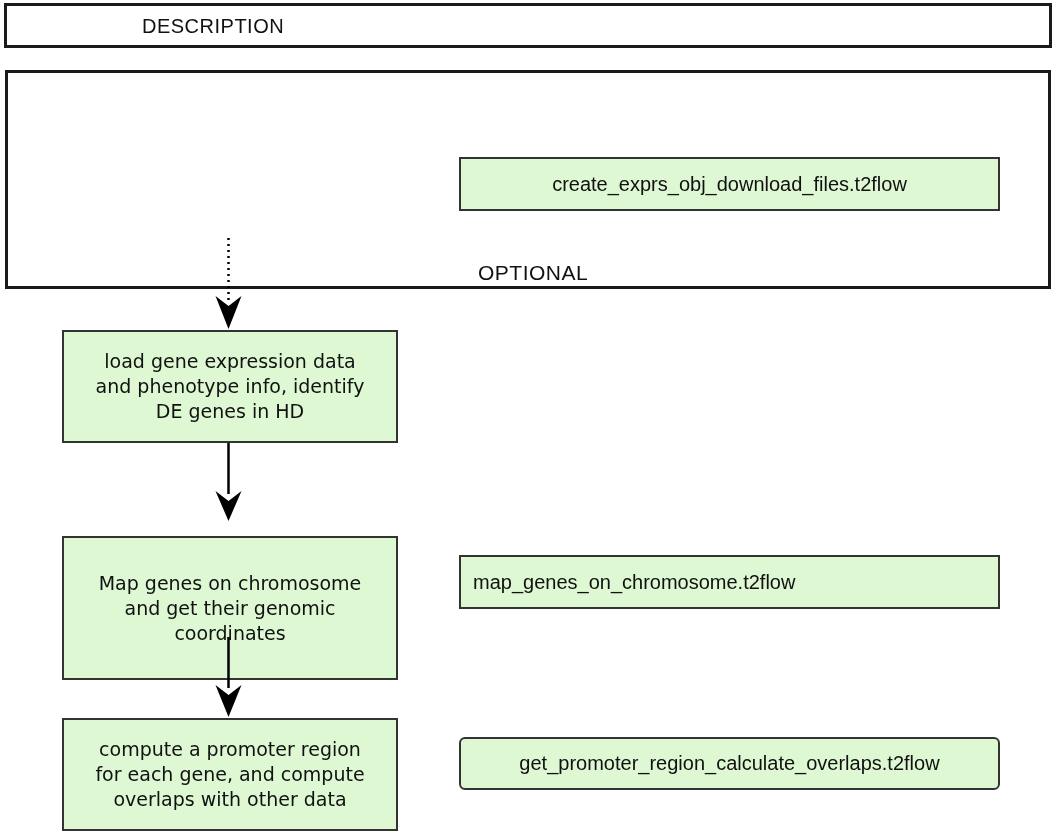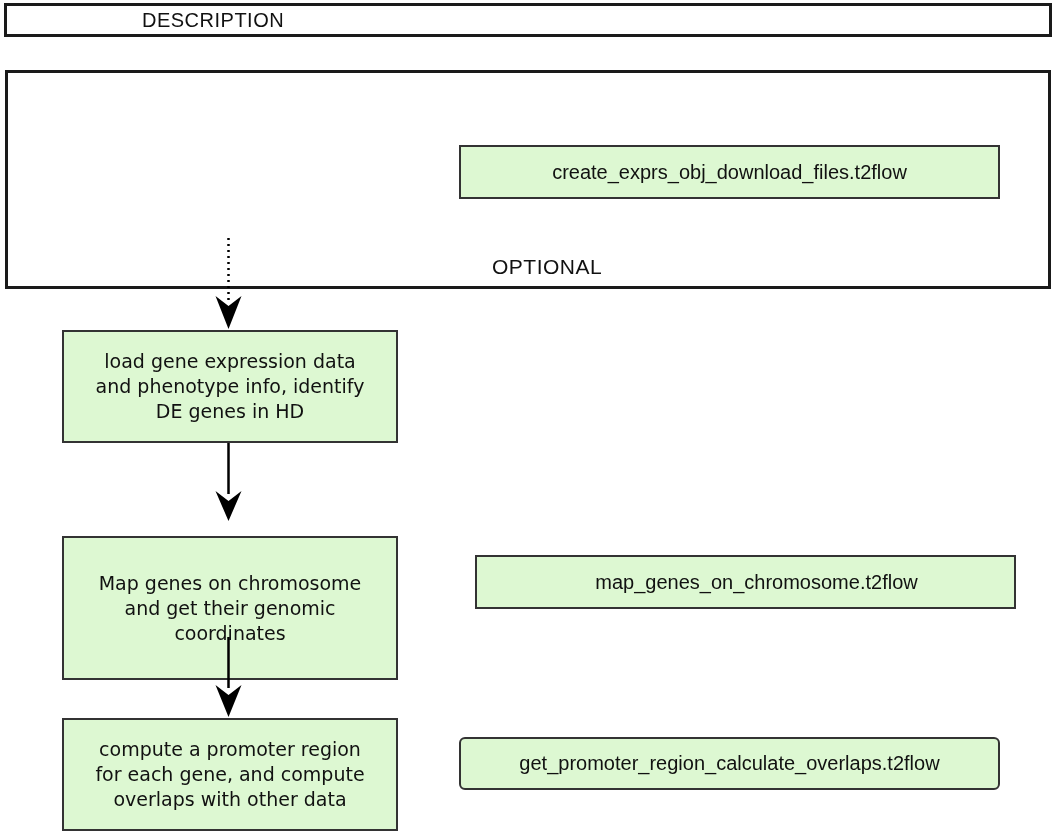--- a/index.html
+++ b/index.html
@@ -18,55 +18,55 @@
     background:var(--bg);
     font-family:"Liberation Sans",sans-serif;
     color:var(--text);
     overflow:hidden;
   }
   .frame{
     position:absolute;
     background:var(--bg);
     border:3px solid var(--frame-border);
   }
-  .header-box{left:4px;top:3px;width:1048px;height:34px;}
+  .header-box{left:4px;top:3px;width:1048px;height:45px;}
   .optional-box{left:5px;top:70px;width:1046px;height:219px;}
   .hdr-label{
     position:absolute;top:50%;transform:translateY(-50%);
     font-size:20px;letter-spacing:0.5px;white-space:nowrap;
   }
   .hdr-desc{left:135px;}
   .hdr-wf{left:631px;}
   .optional-label{
-    position:absolute;left:478px;top:255px;
-    font-size:21px;letter-spacing:0.5px;margin-left:14px;
+    position:absolute;left:478px;top:261px;
+    font-size:21px;letter-spacing:0.5px;
   }
   .node{
     position:absolute;
     background:var(--box-fill);
     border:2px solid var(--box-border);
     display:flex;align-items:center;justify-content:center;
   }
   .desc-node{
     left:62px;width:336px;
     font-family:"DejaVu Sans",sans-serif;
     font-size:19px;line-height:25px;
     text-align:center;
   }
   .desc-node .txt{white-space:pre;}
   .wf-node{
     left:459px;width:541px;
     font-size:20px;white-space:nowrap;
   }
-  .wf-node.align-left{justify-content:center;padding-left:22px;margin-left:16px;}
+  .wf-node.align-left{justify-content:flex-start;padding-left:12px;}
   .d1{top:123px;height:115px;}
   .d2{top:330px;height:113px;}
   .d3{top:536px;height:144px;}
   .d4{top:718px;height:113px;}
-  .w1{top:145px;height:54px;}
+  .w1{top:157px;height:54px;}
   .w2{top:352px;height:53px;}
   .w3{top:555px;height:54px;}
   .w4{top:737px;height:53px;border-radius:6px;}
   svg.arrows{position:absolute;left:0;top:0;pointer-events:none;}
   .arrow-line{stroke:var(--arrow);stroke-width:2.5;fill:none;}
   .arrow-line.dotted{stroke-dasharray:2 4;}
   .arrow-head{fill:var(--arrow);stroke:none;}
 </style>
 </head>
 <body>

